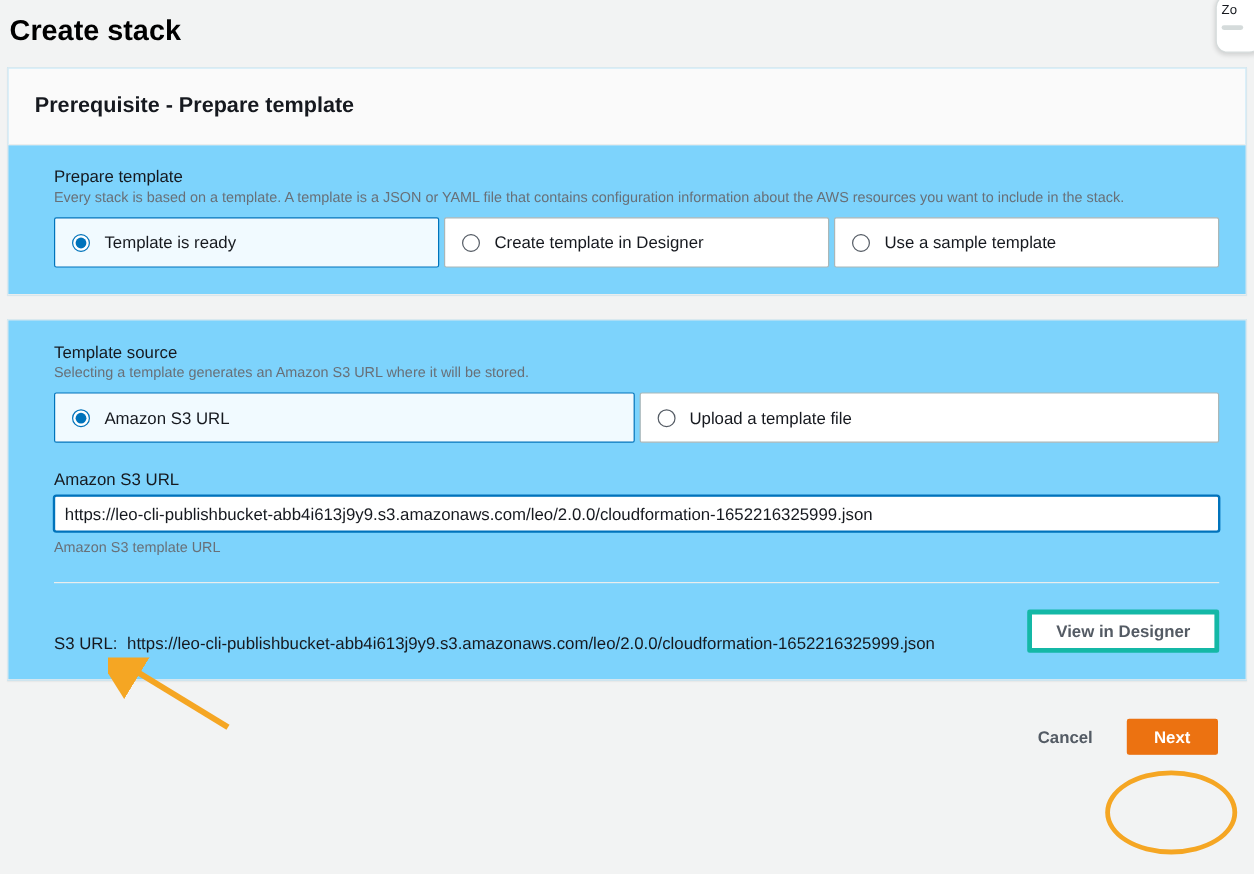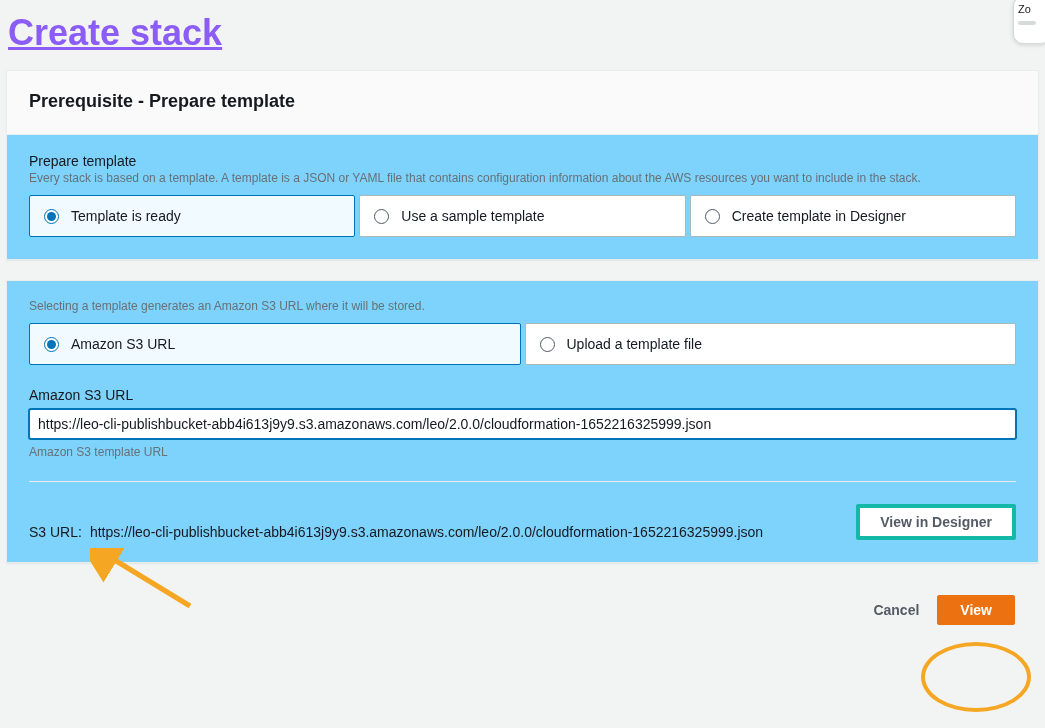--- a/index.html
+++ b/index.html
@@ -6,25 +6,24 @@
   body {
     font-family: "Amazon Ember", "Helvetica Neue", Arial, sans-serif;
     background: #f2f3f3;
     color: #16191f;
     width: 1045px;
     height: 728px;
     overflow: hidden;
     position: relative;
   }
   .page-title {
-    font-size: 36px;
+    font-size: 24px;
     font-weight: 700;
     padding: 12px 8px 16px 8px;
-    color: #8b5cf6;
-    text-decoration: underline;
+    color: #000000;
   }
   .panel {
     background: #7dd3fc;
     border: 1px solid #eaeded;
     box-shadow: 0 1px 1px rgba(0,0,0,0.05);
     margin: 0 6px 20px 6px;
   }
   .panel-header {
     padding: 20px 22px;
     border-bottom: 1px solid #eaeded;
@@ -35,21 +34,21 @@
     font-weight: 700;
     color: #16191f;
     margin-bottom: 2px;
   }
   .panel-subtitle {
     font-size: 12px;
     color: #687078;
     margin-top: 4px;
   }
   .panel-body {
-    padding: 18px 22px 22px 22px;
+    padding: 18px 22px 22px 38px;
   }
   .section-label {
     font-size: 14px;
     color: #16191f;
     margin-bottom: 2px;
   }
   .section-help {
     font-size: 12px;
     color: #687078;
     margin-bottom: 10px;
@@ -145,21 +144,21 @@
     font-weight: 700;
     font-size: 14px;
     padding: 6px 20px;
     border-radius: 2px;
     cursor: pointer;
   }
   .footer {
     display: flex;
     justify-content: flex-end;
     align-items: center;
-    gap: 18px;
+    gap: 28px;
     padding: 12px 30px 20px 8px;
   }
   .btn-link {
     background: none;
     border: none;
     font-weight: 700;
     color: #545b64;
     font-size: 14px;
     cursor: pointer;
   }
@@ -230,32 +229,33 @@
   <div class="panel-body">
     <div class="section-label">Prepare template</div>
     <div class="section-help">Every stack is based on a template. A template is a JSON or YAML file that contains configuration information about the AWS resources you want to include in the stack.</div>
     <div class="tile-row">
       <div class="tile selected">
         <span class="radio checked"></span>
         <span>Template is ready</span>
       </div>
       <div class="tile">
         <span class="radio"></span>
-        <span>Use a sample template</span>
+        <span>Create template in Designer</span>
       </div>
       <div class="tile">
         <span class="radio"></span>
-        <span>Create template in Designer</span>
+        <span>Use a sample template</span>
       </div>
     </div>
   </div>
 </div>
 
 <div class="panel">
   <div class="panel-body">
+    <div class="section-label">Template source</div>
     <div class="section-help">Selecting a template generates an Amazon S3 URL where it will be stored.</div>
     <div class="tile-row two">
       <div class="tile selected">
         <span class="radio checked"></span>
         <span>Amazon S3 URL</span>
       </div>
       <div class="tile">
         <span class="radio"></span>
         <span>Upload a template file</span>
       </div>
@@ -272,21 +272,21 @@
         <span class="s3-label">S3 URL:</span>
         <span class="s3-url">https://leo-cli-publishbucket-abb4i613j9y9.s3.amazonaws.com/leo/2.0.0/cloudformation-1652216325999.json</span>
       </div>
       <button class="btn">View in Designer</button>
     </div>
   </div>
 </div>
 
 <div class="footer">
   <button class="btn-link">Cancel</button>
-  <button class="btn-primary">View</button>
+  <button class="btn-primary">Next</button>
 </div>
 
 <svg class="arrow-annot" width="120" height="70">
   <defs>
     <marker id="ah" markerWidth="12" markerHeight="12" refX="2" refY="5" orient="auto">
       <path d="M0,0 L10,5 L0,10 Z" fill="#f5a623"></path>
     </marker>
   </defs>
   <line x1="100" y1="58" x2="18" y2="8" stroke="#f5a623" stroke-width="5" marker-end="url(#ah)"></line>
 </svg>

